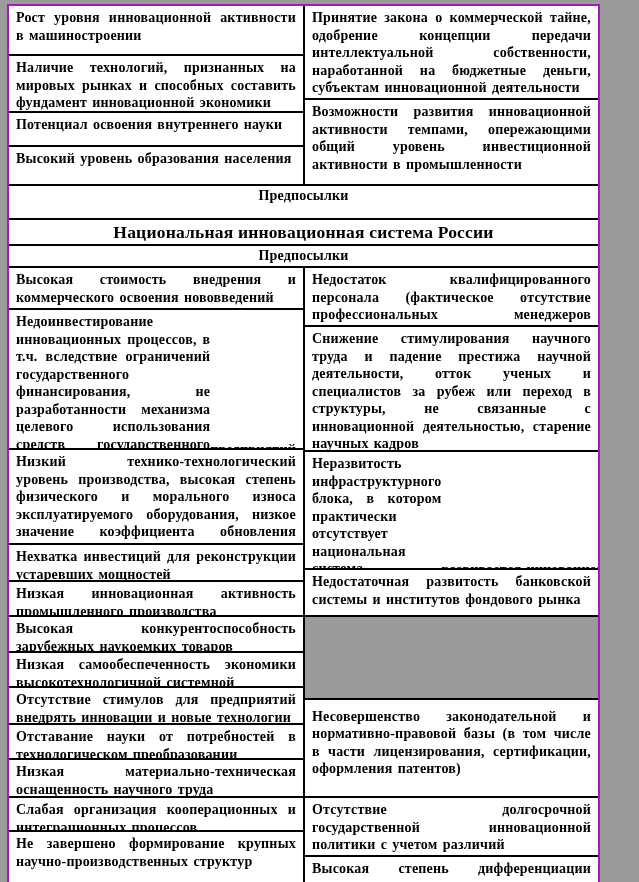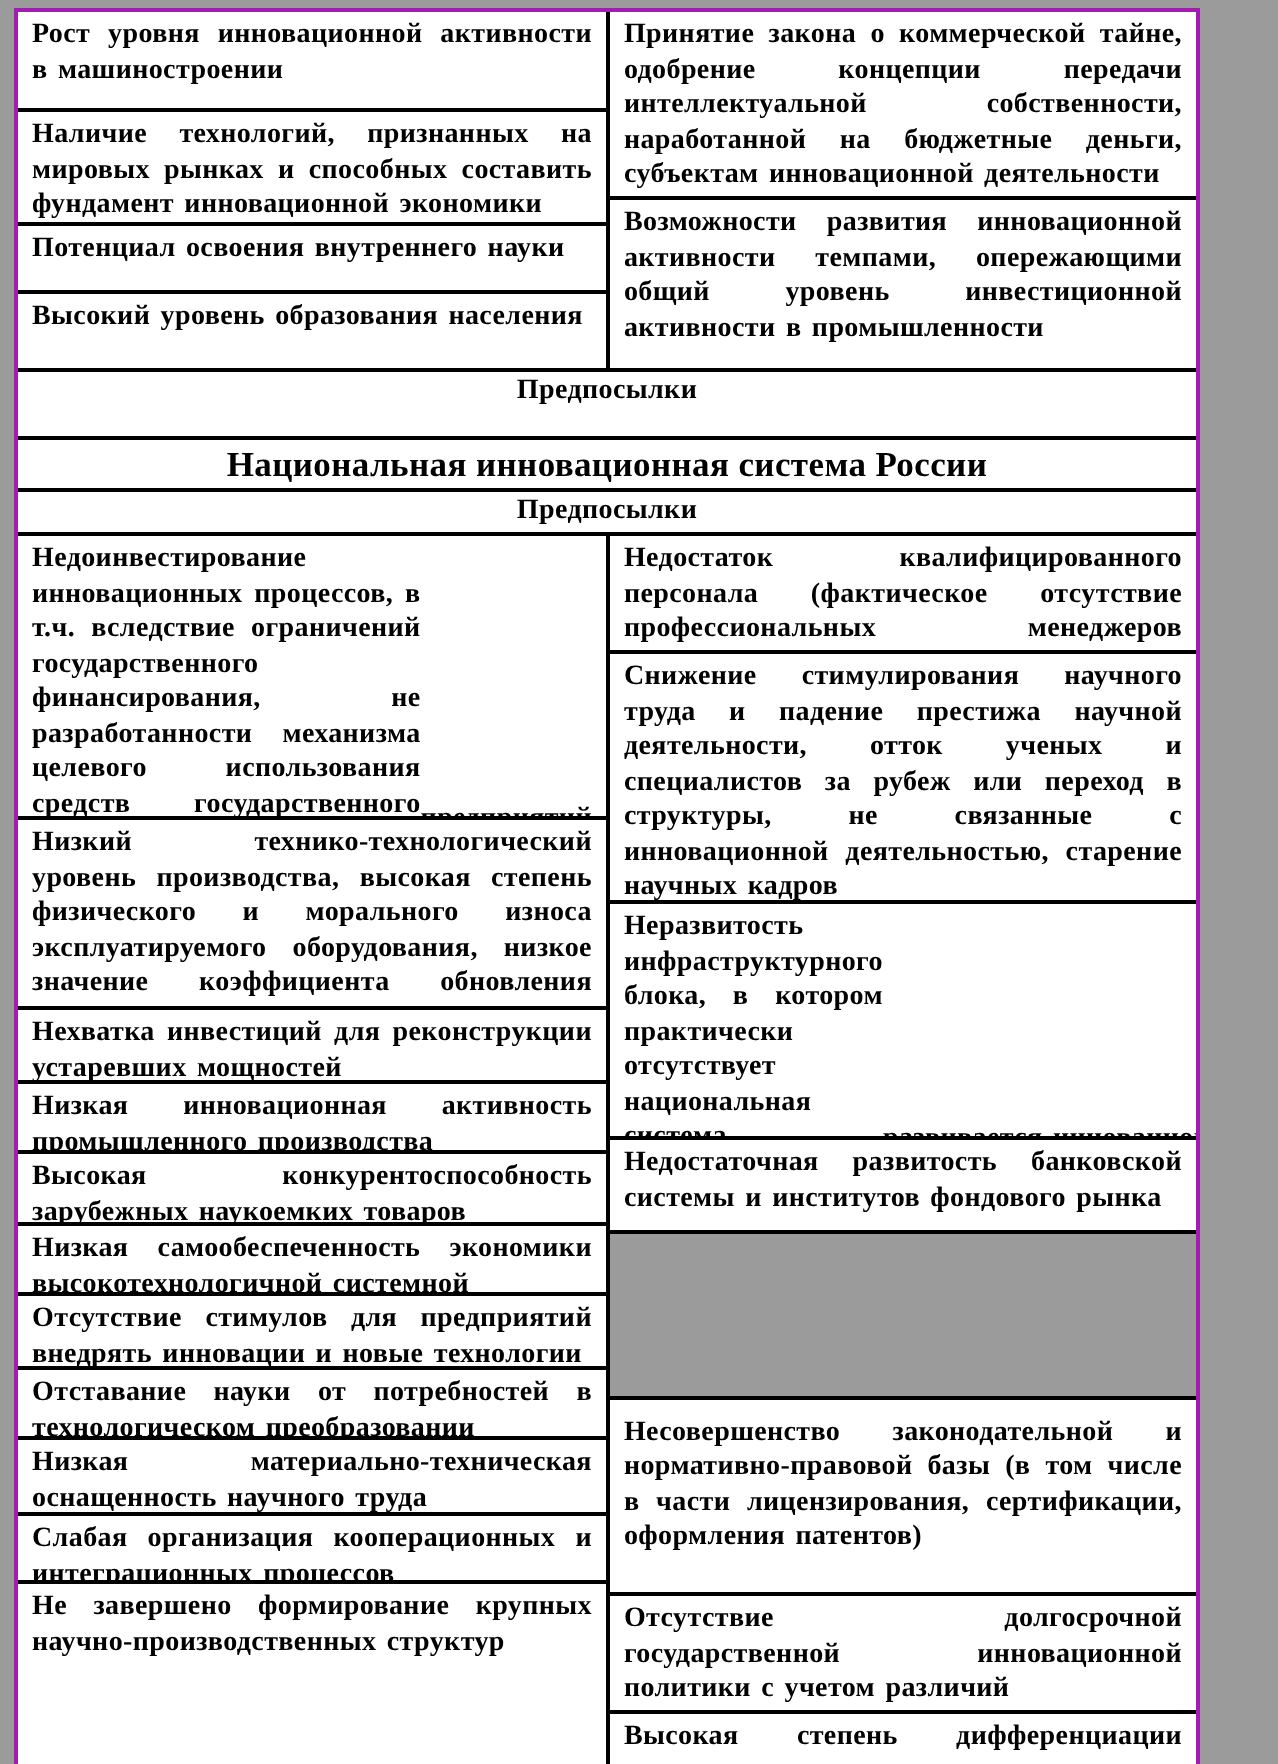--- a/index.html
+++ b/index.html
@@ -53,20 +53,21 @@
       <div class="cell" style="height:86px">Возможности развития инновационной активности темпами, опережающими общий уровень инвестиционной активности в промышленности</div>
     </div>
   </div>
 
   <div class="band" style="height:22px">Предпосылки</div>
   <div class="band main-title" style="height:26px">Национальная инновационная система России</div>
   <div class="band" style="height:22px">Предпосылки</div>
 
   <div class="cols" style="border-top:2px solid #000">
     <div class="col col-left">
+      <div class="cell" style="height:40px">Высокая стоимость внедрения и коммерческого освоения нововведений</div>
       <div class="cell flexcol" style="height:140px">
         <div>Недоинвестирование инновационных процессов, в т.ч. вследствие ограничений государственного финансирования, не разработанности механизма целевого использования средств государственного бюджета, недостаточного объема собственных инвестиционных средств</div>
         <div class="clip">предприятий</div>
       </div>
       <div class="cell" style="height:95px">Низкий технико-технологический уровень производства, высокая степень физического и морального износа эксплуатируемого оборудования, низкое значение коэффициента обновления промышленной</div>
       <div class="cell" style="height:37px">Нехватка инвестиций для реконструкции устаревших мощностей</div>
       <div class="cell" style="height:35px">Низкая инновационная активность промышленного производства</div>
       <div class="cell" style="height:36px">Высокая конкурентоспособность зарубежных наукоемких товаров</div>
       <div class="cell" style="height:35px">Низкая самообеспеченность экономики высокотехнологичной системной</div>
       <div class="cell" style="height:37px">Отсутствие стимулов для предприятий внедрять инновации и новые технологии</div>

